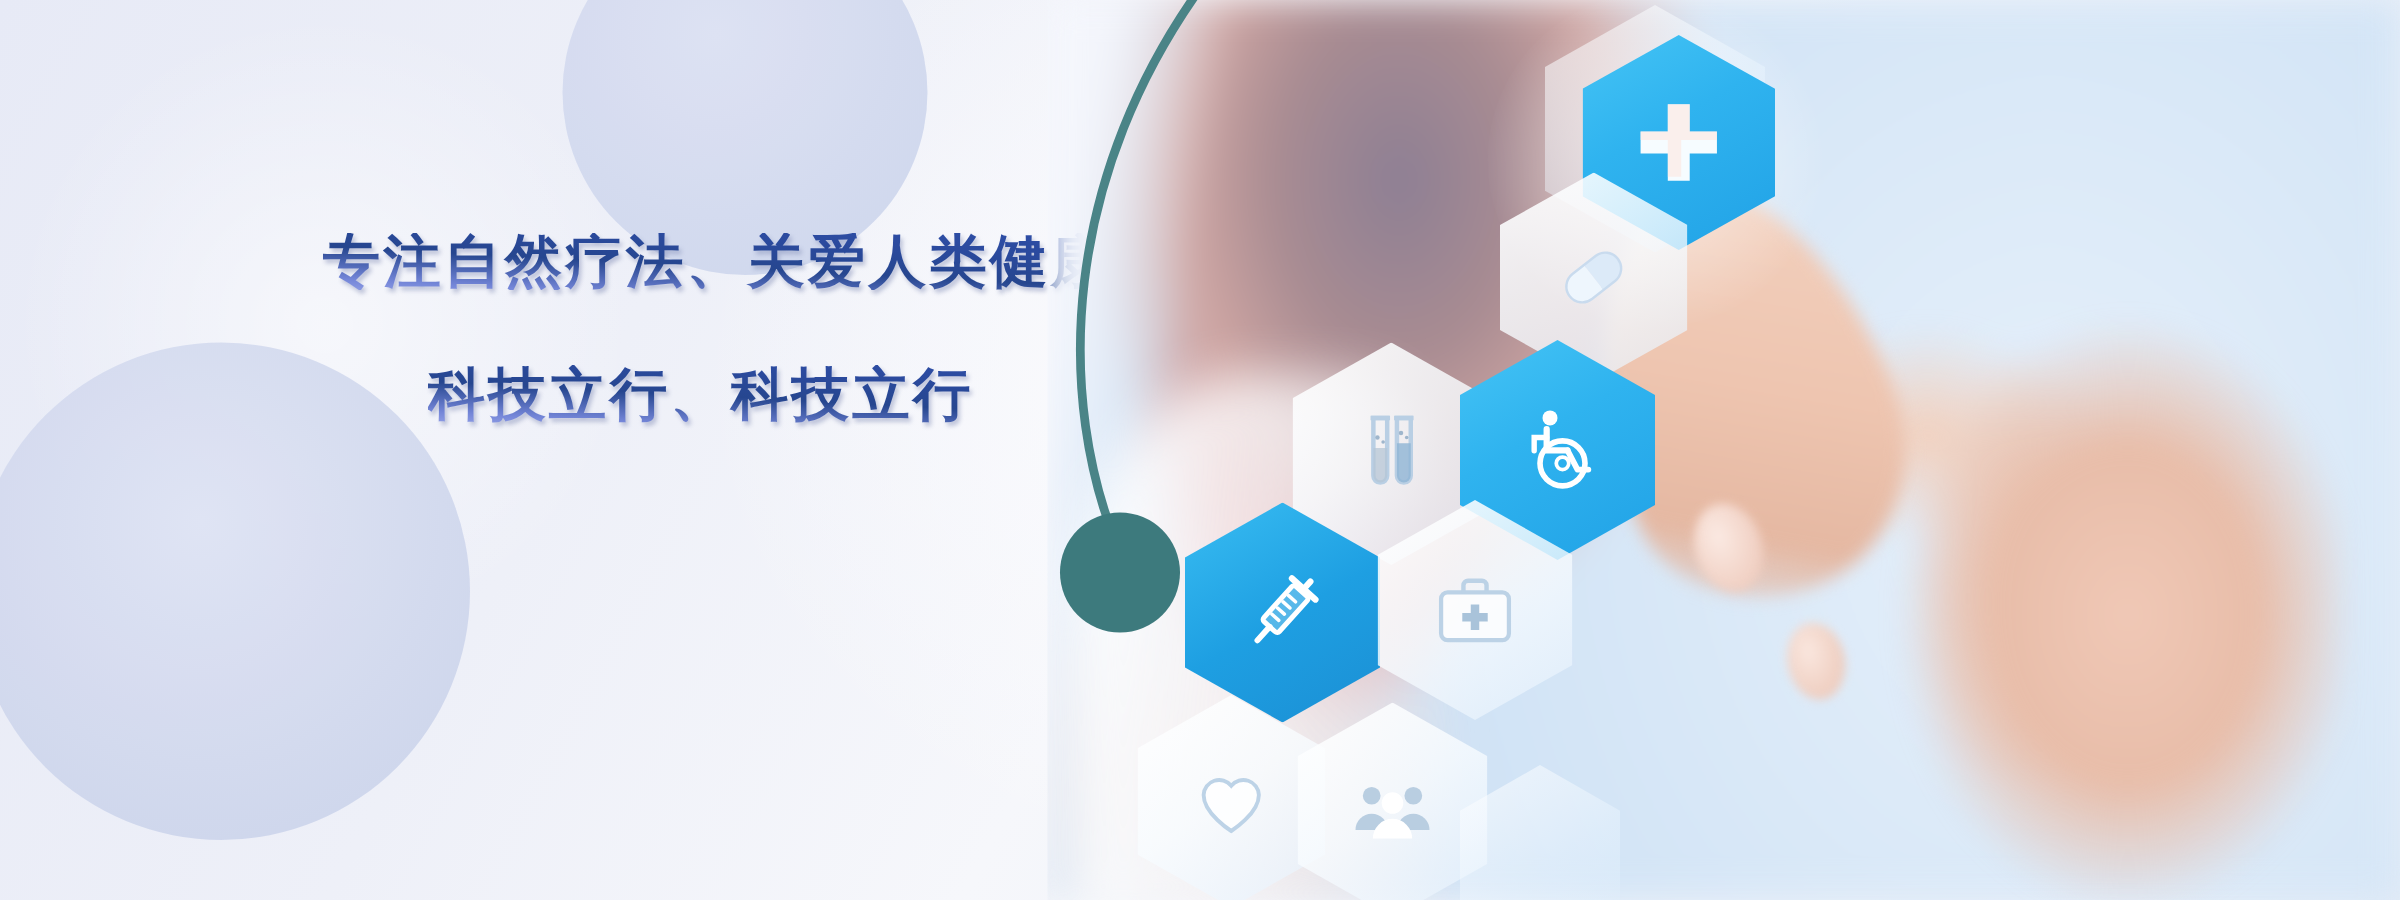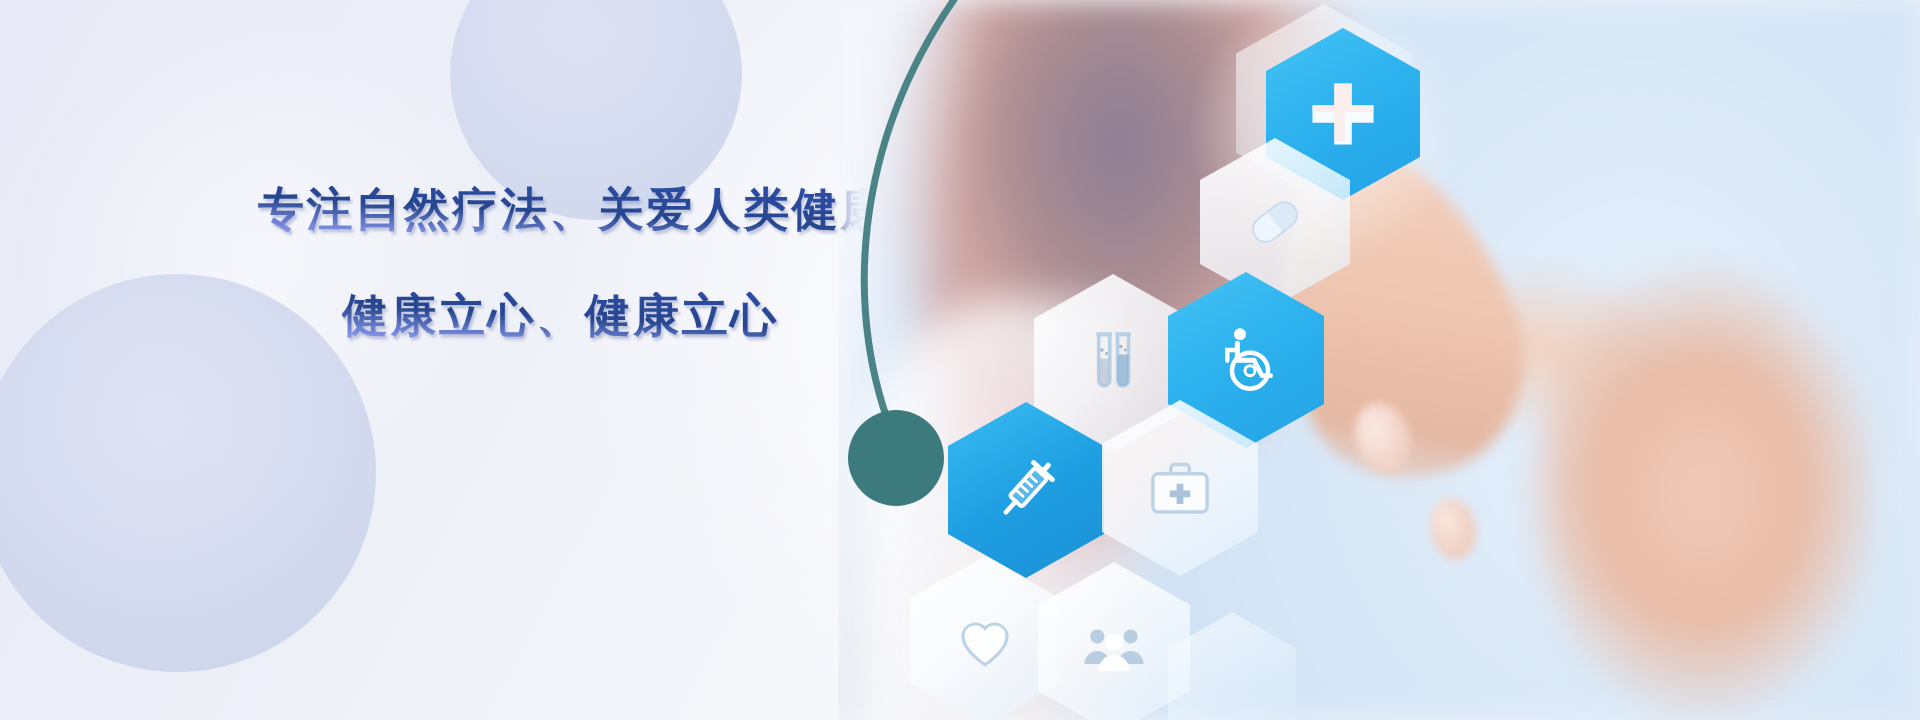--- a/index.html
+++ b/index.html
@@ -123,21 +123,21 @@
 <body>
 
 <div id="banner">
 
   <div class="deco" id="deco-top"></div>
   <div class="deco" id="deco-bottom"></div>
   <div id="deco-soft-right"></div>
 
   <div id="headline">
     <div class="hl-line" id="hl-line-1">专注自然疗法、关爱人类健康</div>
-    <div class="hl-line" id="hl-line-2">健康立心、健康立心</div>
+    <div class="hl-line" id="hl-line-2">科技立行、科技立行</div>
   </div>
 
   <div id="photo-stage">
     <div id="photo-base"></div>
     <div id="coat"></div>
     <div id="hand"></div>
     <div id="finger"></div>
     <div id="nail"></div>
     <div id="nail2"></div>
 

